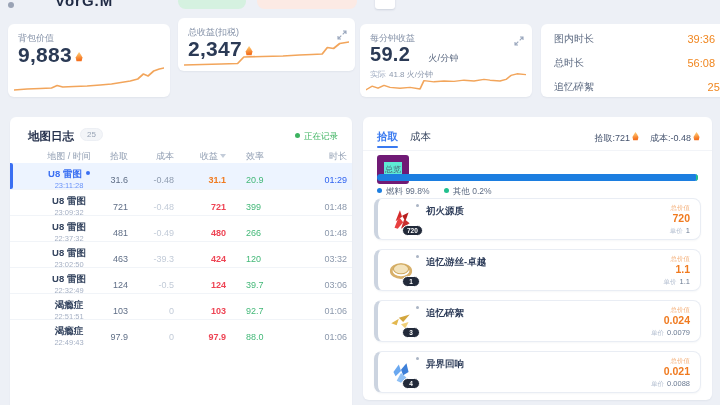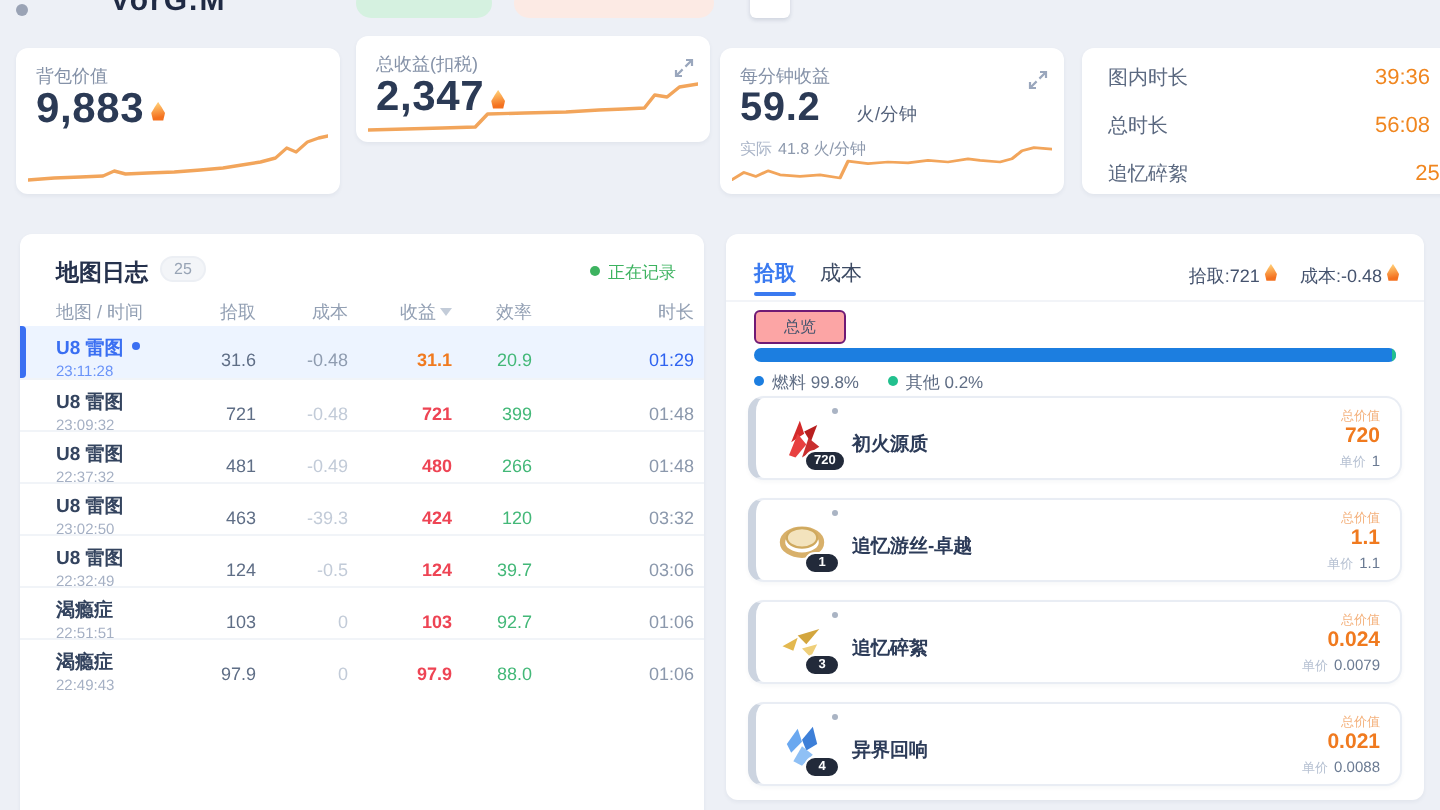--- a/index.html
+++ b/index.html
@@ -44,25 +44,25 @@
   .info-ic{position:absolute;top:4px;width:9px;height:9px;border:1px solid #c3ccd9;border-radius:50%;box-sizing:border-box}
   .info-ic::before{content:"i";position:absolute;left:0;top:-1px;width:7px;text-align:center;font-size:6px;color:#aab4c4;font-style:italic}
 
   
   .panel-title{position:absolute;left:18px;top:12px;font-size:11.5px;font-weight:bold;color:#26324d}
   .count-pill{position:absolute;left:70px;top:11px;font-size:8px;color:#98a4b5;background:#f3f5f8;border:1px solid #eceff4;border-radius:8px;padding:1px 6px}
   .recording{position:absolute;right:14px;top:14px;font-size:8.5px;color:#3db360}
   .rec-dot{display:inline-block;width:5px;height:5px;border-radius:50%;background:#3db360;margin-right:4px;vertical-align:1px}
 
   .thead{position:absolute;left:0;top:33px;width:100%;height:16px;font-size:9px;color:#93a0b4}
-  .c-name{position:absolute;left:18px;width:82px;text-align:left}
+  .c-name{position:absolute;left:18px;width:82px;text-align:center}
   .c-pick{position:absolute;left:78px;width:40px;text-align:right}
   .c-cost{position:absolute;left:124px;width:40px;text-align:right}
   .c-prof{position:absolute;left:172px;width:44px;text-align:right}
-  .c-eff{position:absolute;left:220px;width:36px;text-align:right}
+  .c-eff{position:absolute;left:236px;width:36px;}
   .c-dur{position:absolute;left:290px;width:47px;text-align:right}
   .sort-caret{display:inline-block;width:0;height:0;border-left:3px solid transparent;border-right:3px solid transparent;border-top:4px solid #c3ccd9;margin-left:2px;vertical-align:1px}
 
   .tbody{position:absolute;left:0;top:46px;width:100%}
   .trow{position:relative;width:100%;height:26px;border-top:1px solid #f1f4f8;box-sizing:border-box}
   .trow:first-child{border-top:none}
   .trow .cell{top:0;height:34px;line-height:34px;font-size:9px;color:#5f6e86}
   .trow .nm{top:5px;font-size:9.5px;font-weight:bold;color:#34445f;line-height:normal}
   .trow .tm{top:18px;font-size:7.5px;color:#a5b0c4;line-height:normal}
   .trow .cost{color:#c2cbd8}
@@ -78,33 +78,33 @@
   .trow.active .dur{color:#2f63f0;font-weight:normal}
   .live-dot{display:inline-block;width:4px;height:4px;border-radius:50%;background:#3a6ff2;margin-left:4px;vertical-align:2px}
 
   
   .tab{position:absolute;top:13px;font-size:10.5px;color:#3c4a63}
   .tab.active{color:#3a7af0;font-weight:bold}
   .tab-underline{position:absolute;left:14px;top:29px;width:21px;height:2px;background:#3a7af0;border-radius:1px}
   .tab-divider{position:absolute;left:0;top:33px;width:100%;height:1px;background:#f2f4f8}
   .loot-summary{position:absolute;right:12px;top:15px;font-size:9px;color:#45536e}
   .loot-summary b{font-weight:normal}
-  .chip{position:absolute;left:14px;top:38px;font-size:8px;color:#46556e;background:#fca5a5;border:1px solid #701a75;border-radius:3px;padding:2px 14px}
+  .chip{position:absolute;left:14px;top:38px;font-size:8px;color:#46556e;background:#5eead4;border:7px solid #701a75;border-radius:3px;padding:2px 1px}
   .bar{position:absolute;left:14px;top:57px;width:321px;height:7px;border-radius:4px;background:#1c7ee0;overflow:hidden}
   .bar-other{position:absolute;right:0;top:0;width:2px;height:7px;background:#22c08e}
   .legend{position:absolute;left:14px;top:69px;font-size:8.5px;color:#5f6d84}
   .lg-dot{display:inline-block;width:5px;height:5px;border-radius:50%;margin-right:4px;vertical-align:1px}
   .lg-sp{display:inline-block;margin-right:12px}
 
   .item-card{position:absolute;left:11px;width:327px;height:42px;background:#fff;border:1px solid #e9edf4;border-left:4px solid #ccd4e0;border-radius:8px;box-sizing:border-box;box-shadow:0 1px 2px rgba(30,45,80,.04)}
   .item-icon{position:absolute;left:10px;top:7px;width:26px;height:26px}
   .item-icon svg{width:26px;height:26px}
   .q-dot{position:absolute;left:38px;top:5px;width:3px;height:3px;border-radius:50%;background:#aab4c4}
   .count-badge{position:absolute;left:24px;top:26px;min-width:8px;text-align:center;background:#222a3a;color:#fff;font-size:6.5px;font-weight:bold;border:1px solid #fff;border-radius:7px;padding:1px 4px}
-  .item-name{position:absolute;left:48px;top:17px;font-size:9.5px;font-weight:bold;color:#2d3c59}
+  .item-name{position:absolute;left:48px;top:6px;font-size:9.5px;font-weight:bold;color:#2d3c59}
   .tot-label{position:absolute;right:10px;top:5px;font-size:6.5px;color:#f4b17c}
   .tot-val{position:absolute;right:10px;top:13px;font-size:10.5px;font-weight:bold;color:#f07a1f}
   .unit-line{position:absolute;right:10px;top:27px;font-size:7.5px;color:#6a7a92}
   .unit-lbl{color:#b6c1d2;margin-right:3px;font-size:6.5px}
 </style>
 </head>
 <body>
 
 <div class="hdr">
   <span class="hdr-dot"></span>

